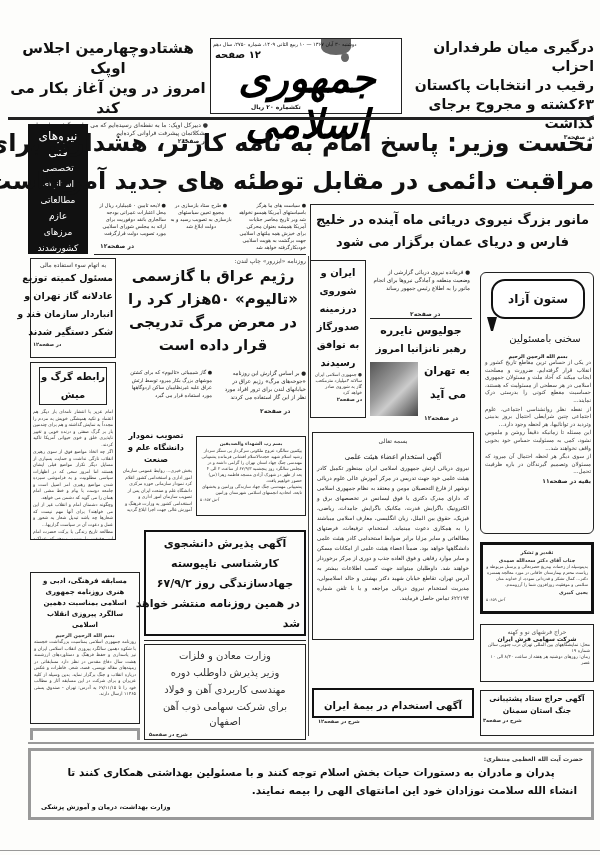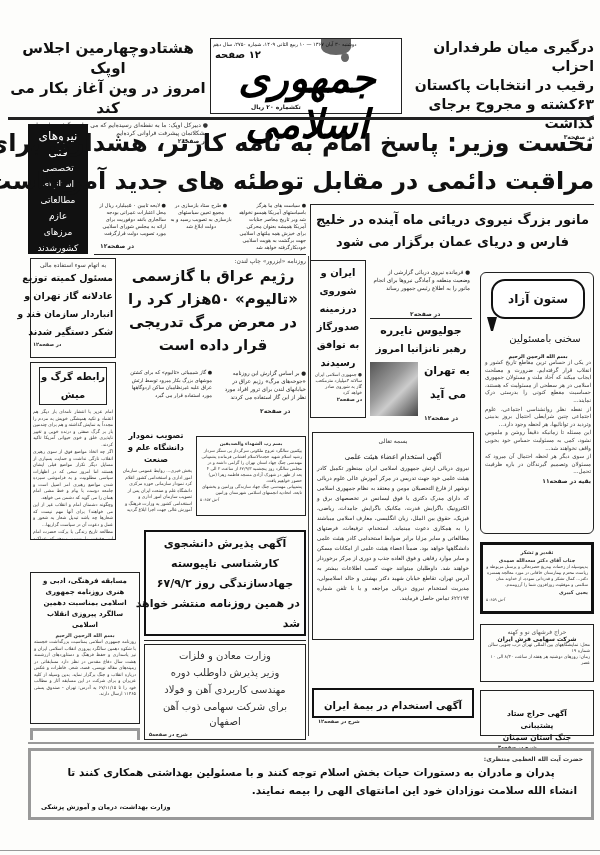--- a/index.html
+++ b/index.html
@@ -216,21 +216,21 @@
     <div class="tiny" style="font-size:4px;text-align:left;">آ-ش ۵۰۶۵۹</div>
   </div>
 
   <div class="abs box" style="left:480px;top:624px;width:114px;height:58px;padding:3px;">
     <div class="center" style="font-size:6px;color:#555;">حراج فرشهای نو و کهنه</div>
     <div class="center bold" style="font-size:6px;">شرکت سهامی فرش ایران</div>
     <div class="tiny" style="font-size:4.5px;line-height:6px;">محل: نمایشگاههای بین المللی تهران درب جنوبی سالن شماره ۱۹</div>
     <div class="tiny" style="font-size:4.5px;line-height:6px;">زمان: روزهای دوشنبه هر هفته از ساعت ۸/۳۰ الی ۱۰ عصر</div>
   </div>
 
-  <div class="abs box" style="left:480px;top:690px;width:114px;height:46px;padding:17px;">
+  <div class="abs box" style="left:480px;top:690px;width:114px;height:46px;padding:2px;">
     <div class="hd center" style="font-size:7.5px;line-height:12px;">آگهی حراج ستاد پشتیبانی</div>
     <div class="hd center" style="font-size:7.5px;line-height:12px;">جنگ استان سمنان</div>
     <div class="more" style="text-align:left;font-size:5px;">شرح در صفحه۳</div>
   </div>
 
   <div class="rule-h" style="left:28px;top:742px;width:566px;height:2px;background:#999;"></div>
 
   <div class="abs" style="left:28px;top:748px;width:566px;height:72px;border:3px solid #999;padding:4px 8px;">
     <div class="tiny bold" style="font-size:6px;">حضرت آیت الله العظمی منتظری:</div>
     <div class="hd" style="font-size:10.5px;line-height:18px;white-space:nowrap;text-align:center;">پدران و مادران به دستورات حیات بخش اسلام توجه کنند و با مسئولین بهداشتی همکاری کنند تا</div>

